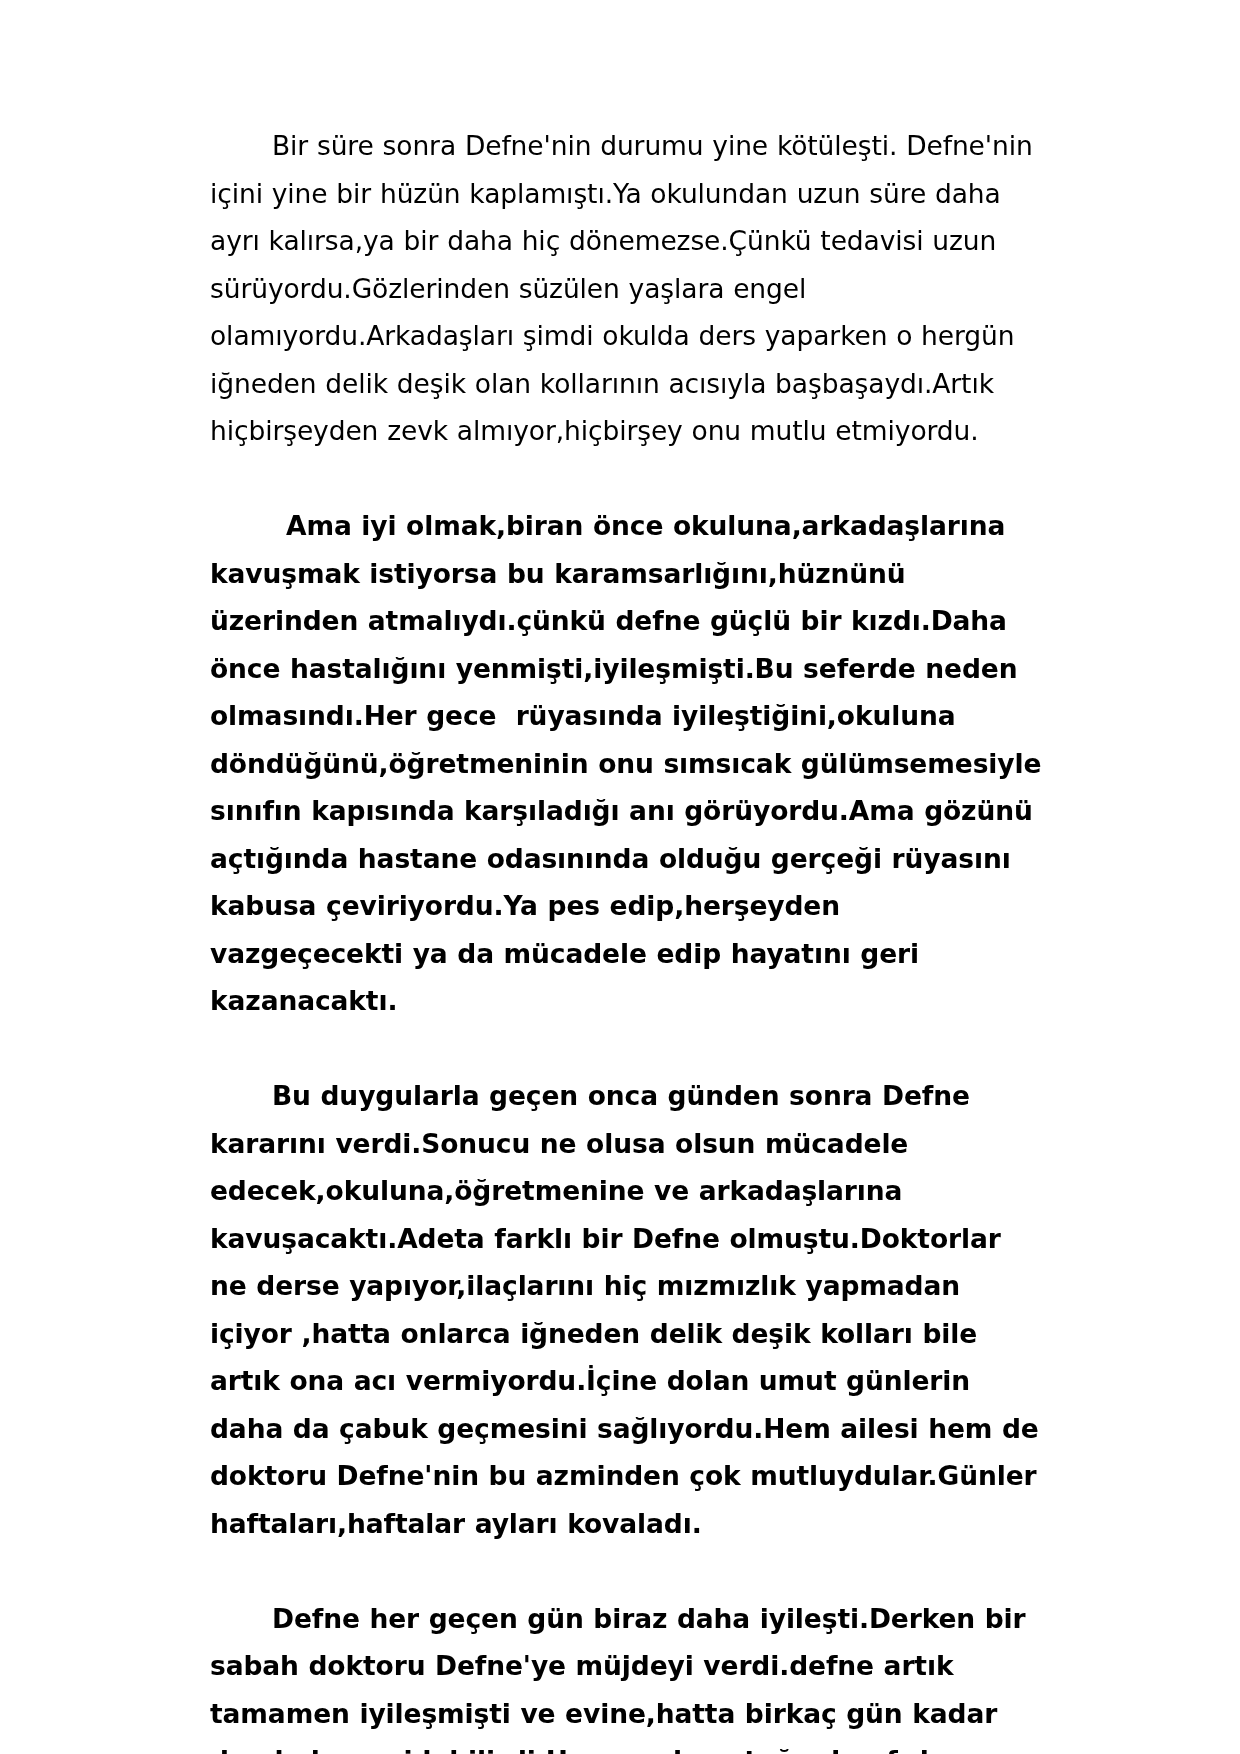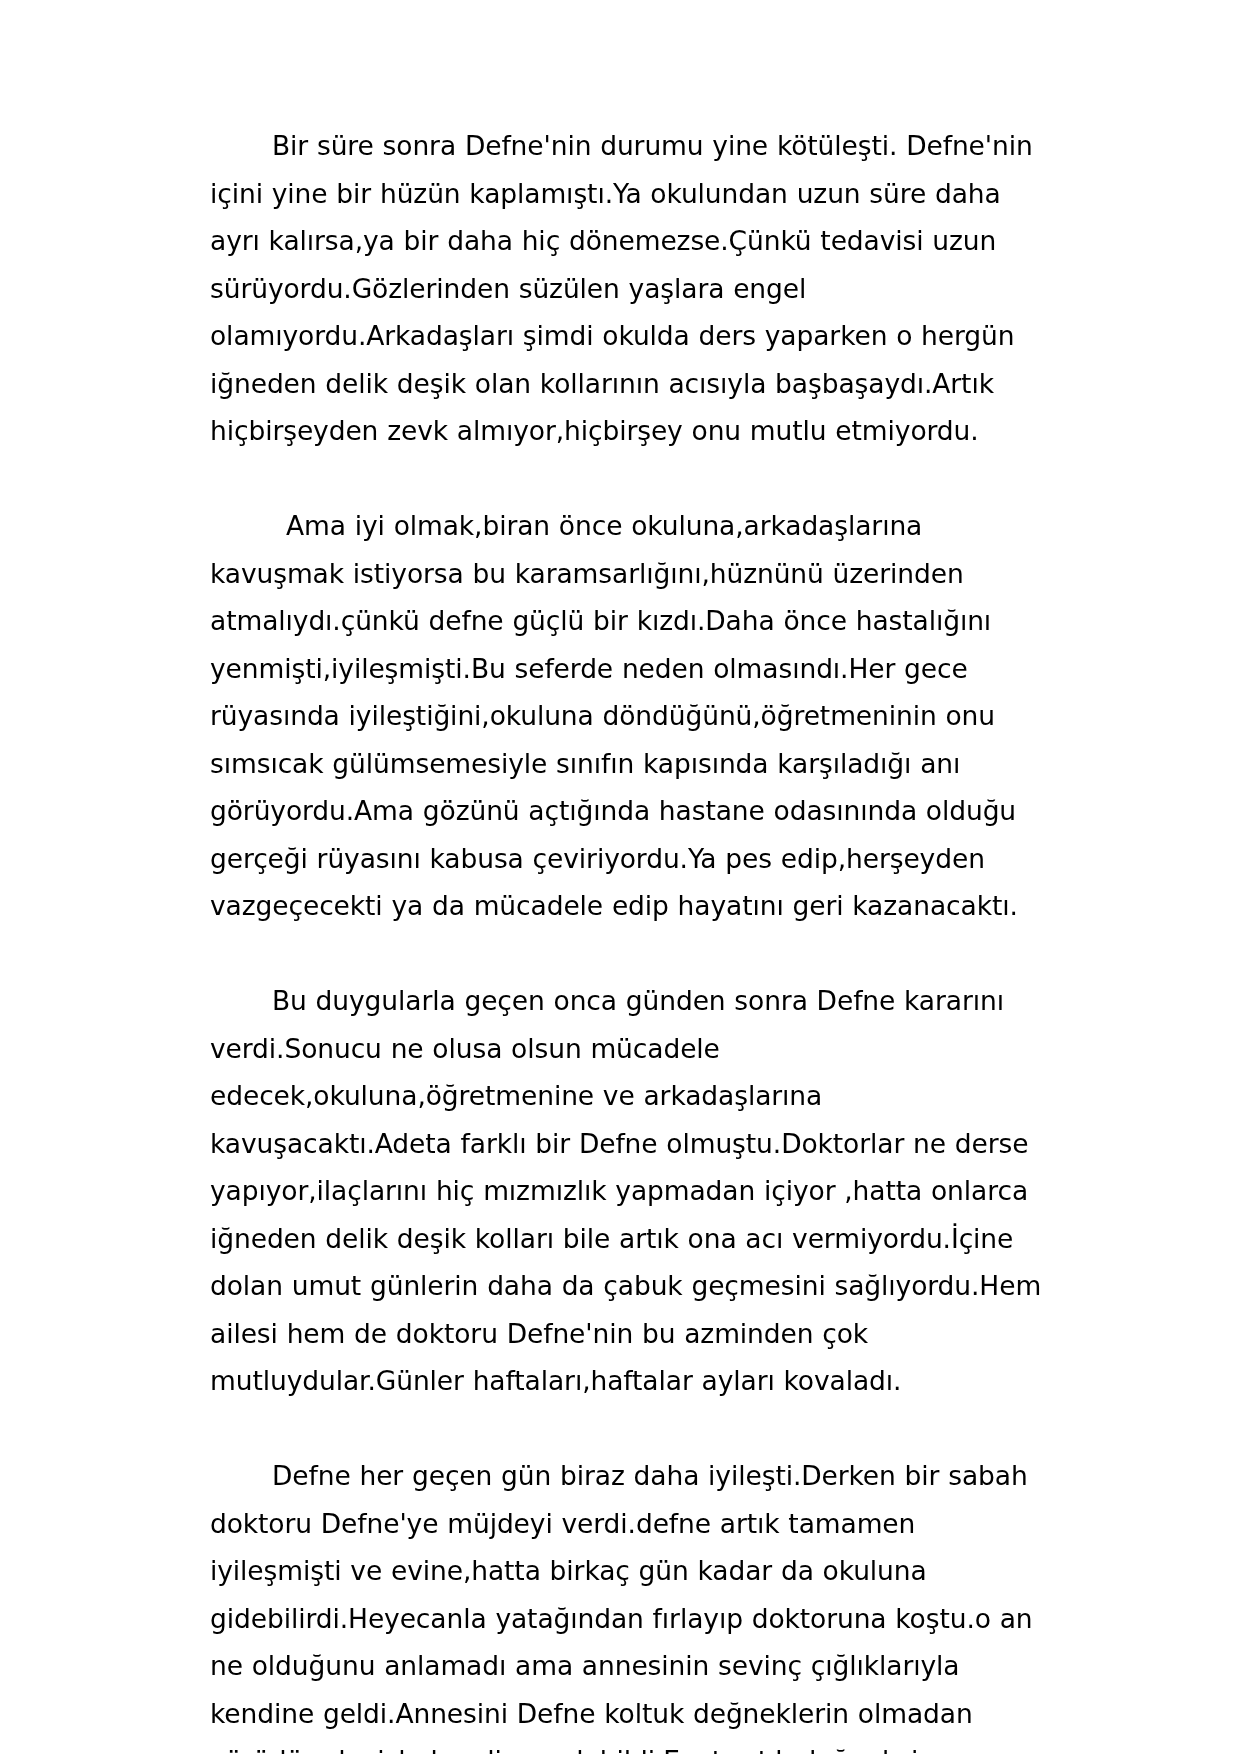--- a/index.html
+++ b/index.html
@@ -29,20 +29,21 @@
     font-size: 26.5px;
     line-height: 47.5px;
     color: #000000;
     text-align: left;
     letter-spacing: -0.1px;
     word-spacing: 0.5px;
     white-space: pre-wrap;
   }
   p.para + p.para {
     margin-top: 47.5px;
+    font-weight: bold;
   }
   p.p1 { text-indent: 62px; }
   p.p2 { text-indent: 76px; }
   p.p3 { text-indent: 62px; }
   p.p4 { text-indent: 62px; }
 </style>
 </head>
 <body>
 
 <div class="page">

